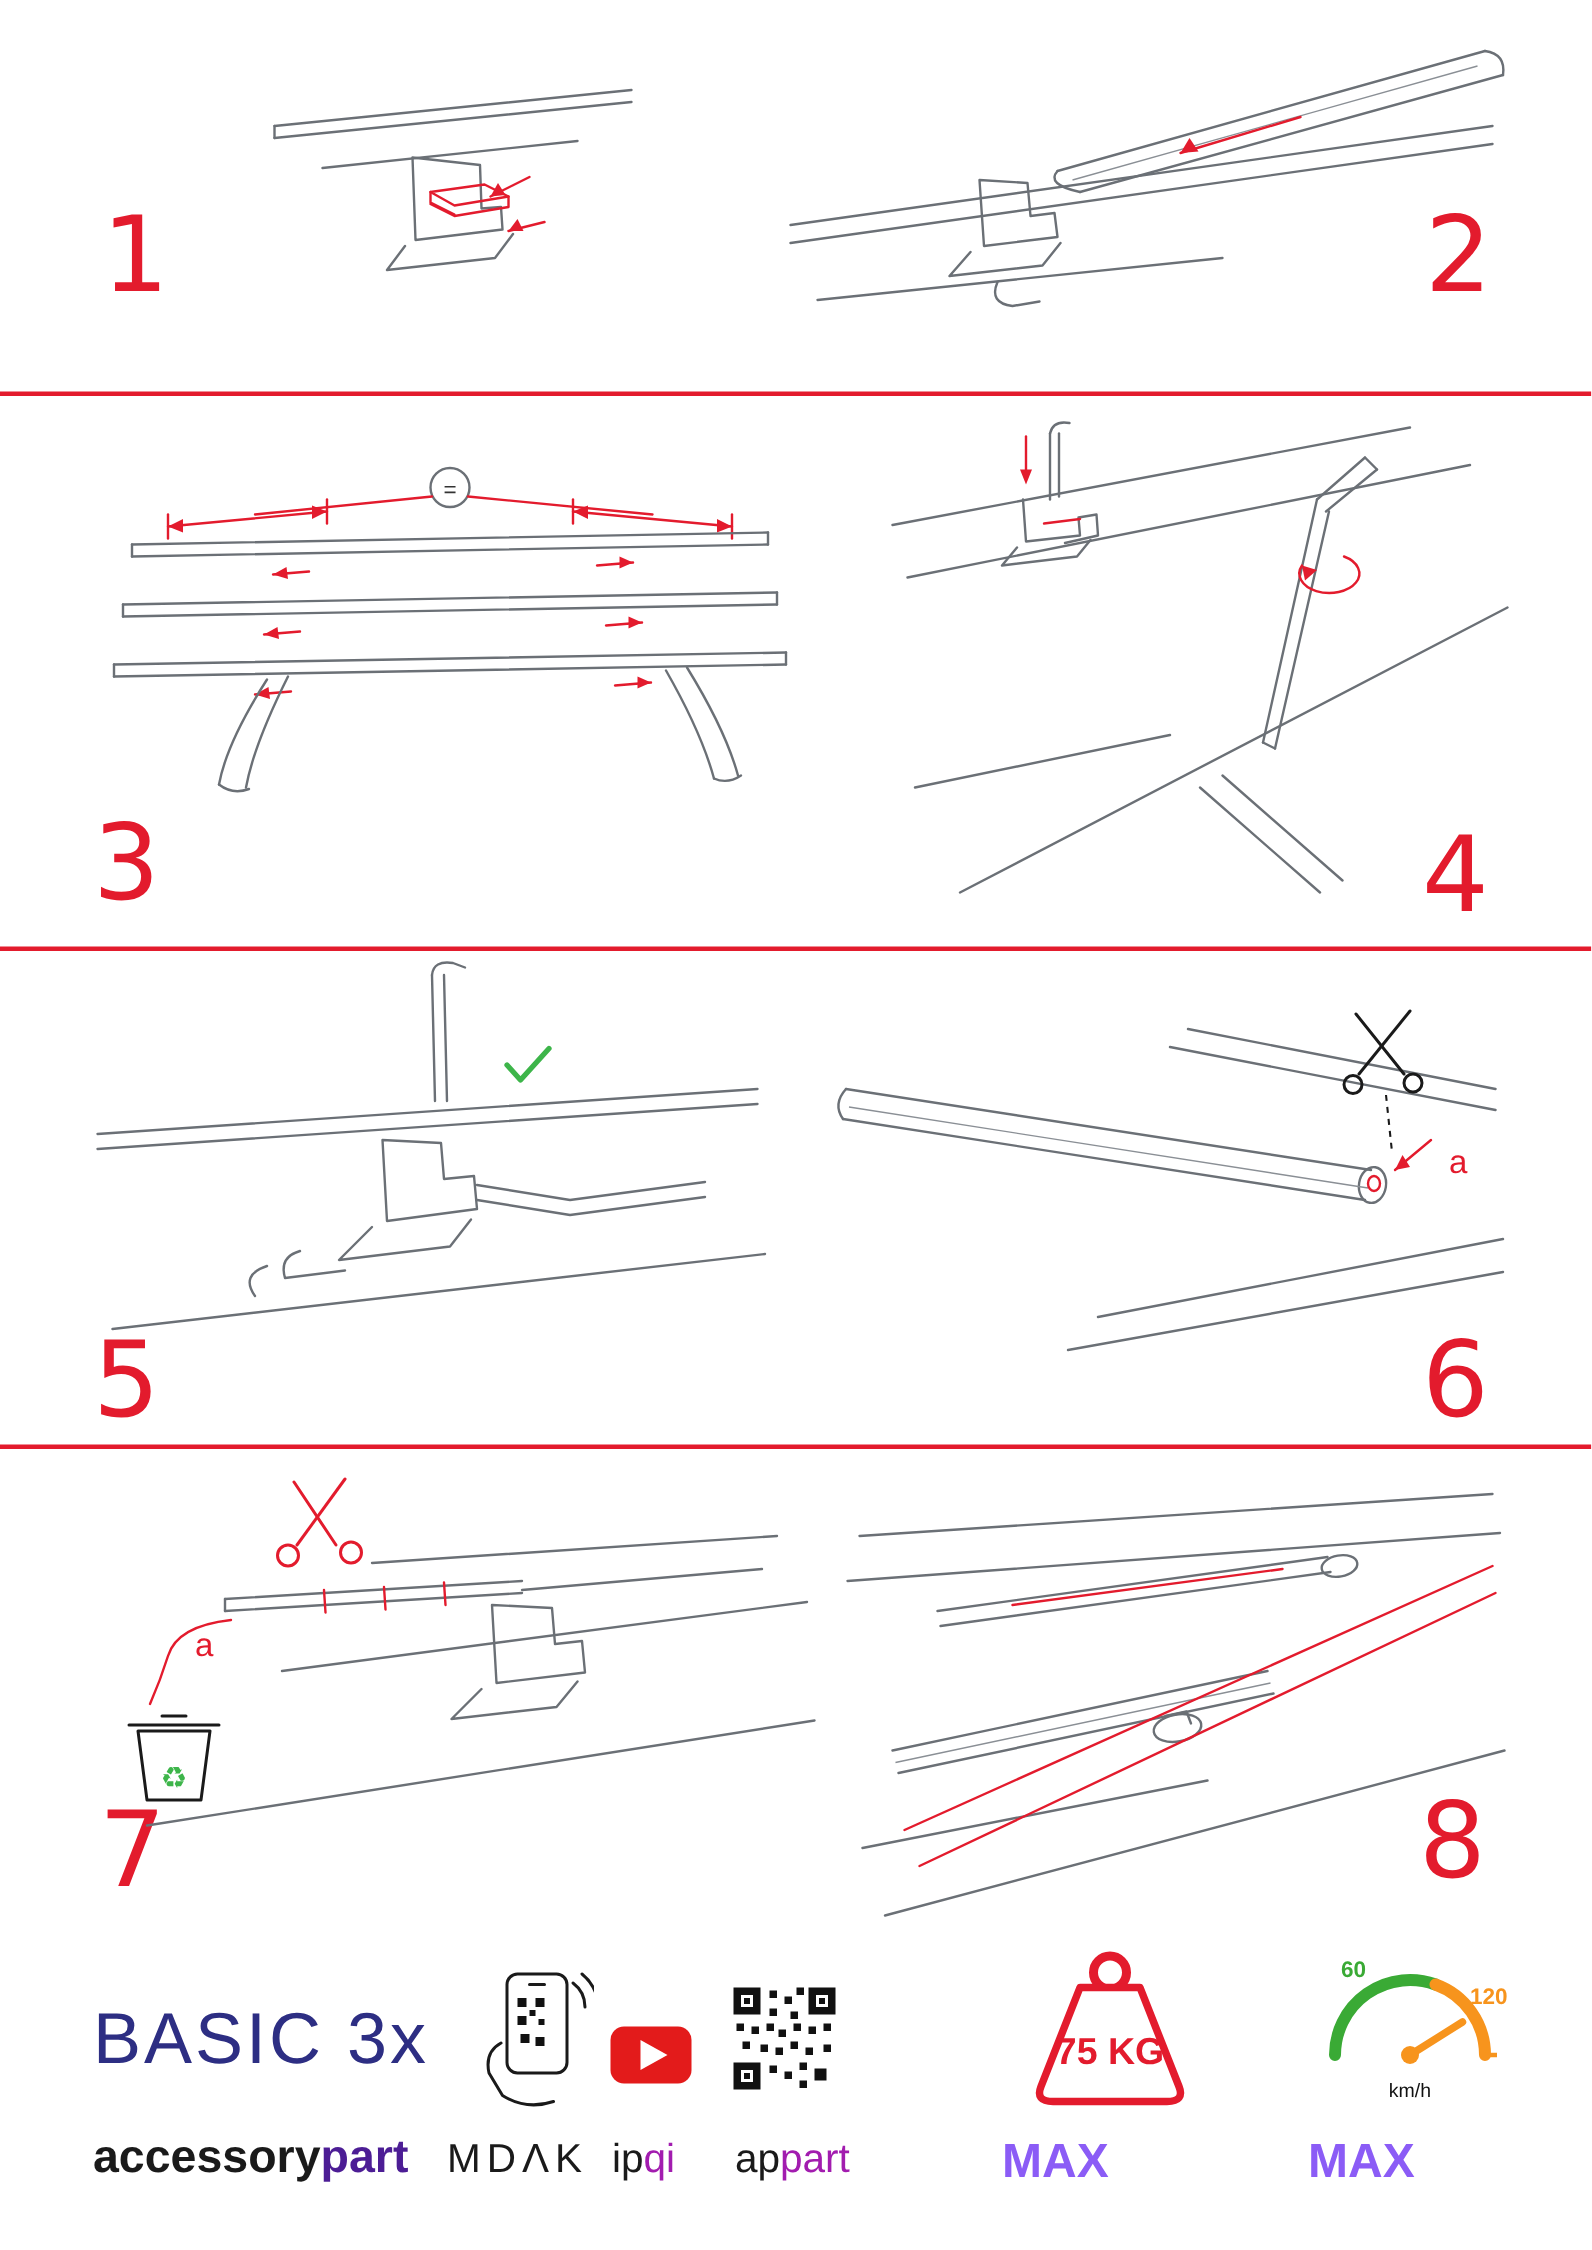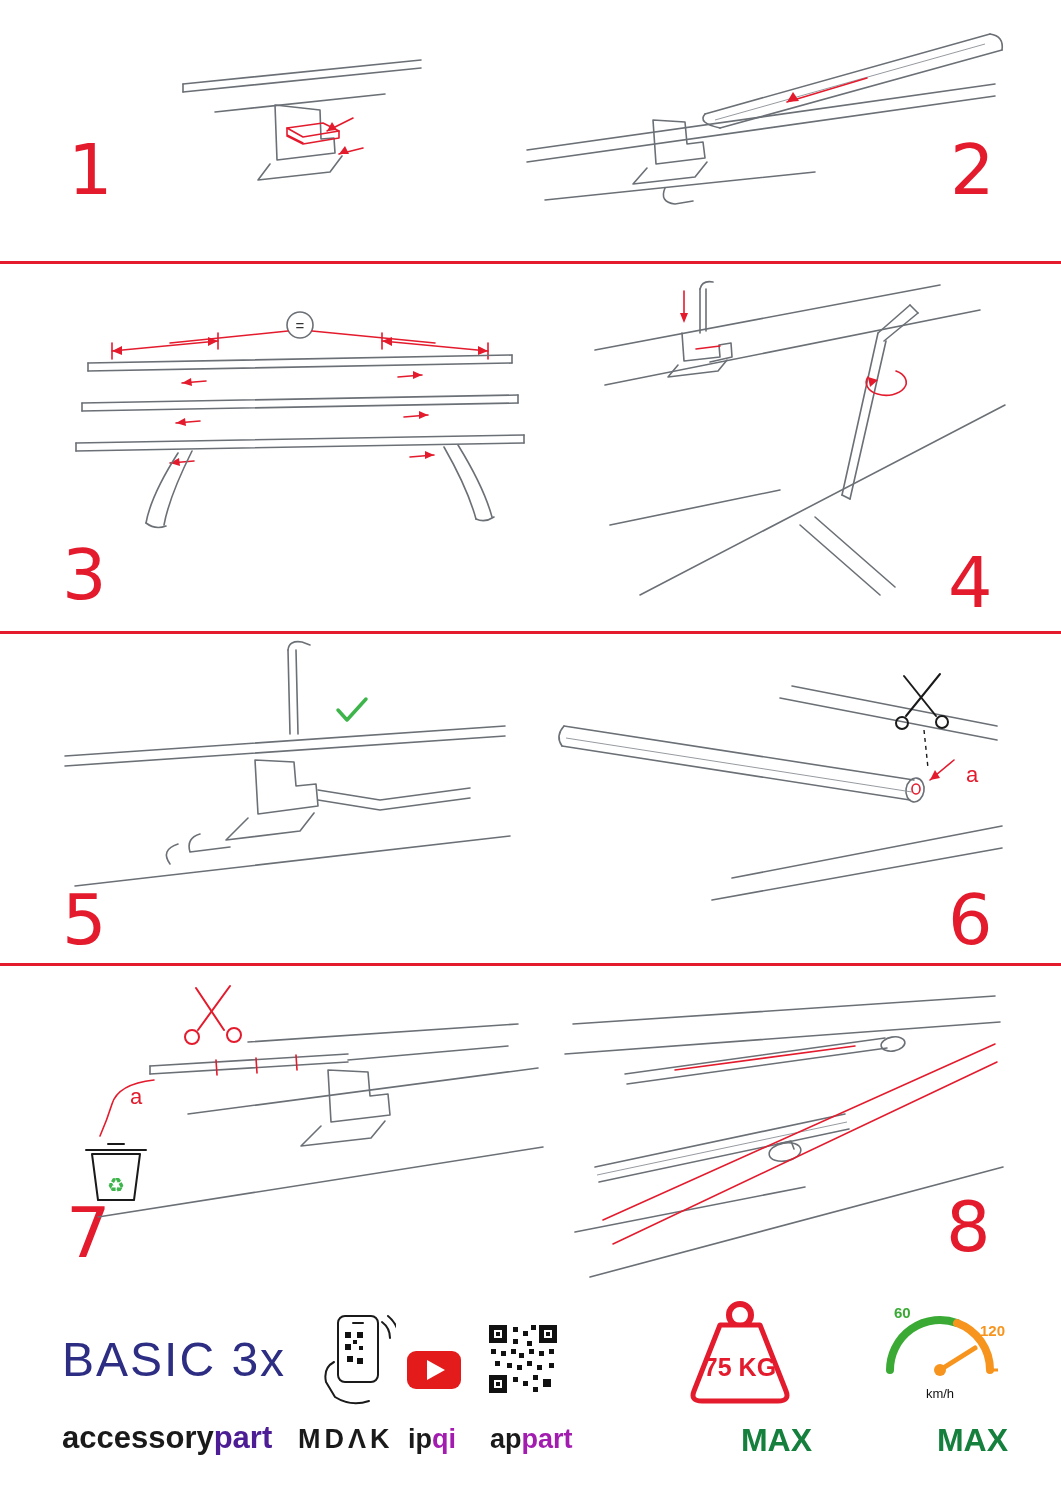--- a/index.html
+++ b/index.html
@@ -13,23 +13,23 @@
   svg .thin{stroke:#8a8f95;fill:none;stroke-width:0.9;}
   svg .rd{stroke:#e31b2d;fill:none;stroke-width:1.6;stroke-linecap:round;stroke-linejoin:round;}
   svg .rdf{fill:#e31b2d;stroke:none;}
   svg .bk{stroke:#1a1a1a;fill:none;stroke-width:2;stroke-linecap:round;stroke-linejoin:round;}
   svg .rdsc{stroke:#e31b2d;fill:none;stroke-width:2;stroke-linecap:round;}
   svg text{font-family:"Liberation Sans",sans-serif;}
   .product-name{position:absolute;left:62px;top:1332px;font-size:48px;font-weight:normal;
                 color:#2d2e83;letter-spacing:2px;}
   .brand-line{position:absolute;left:62px;top:1420px;font-size:31px;font-weight:bold;color:#1a1a1a;}
   .brand-line .red{color:#4c1d95;}
-  .logo-label{position:absolute;font-size:27px;font-weight:bold;color:#1a1a1a;}
+  .logo-label{position:absolute;font-size:27px;font-weight:normal;color:#1a1a1a;}
   .logo-label .red{color:#a21caf;}
-  .max-label{position:absolute;font-size:32px;font-weight:bold;color:#15803d;text-align:right;}
+  .max-label{position:absolute;font-size:32px;font-weight:bold;color:#8b5cf6;text-align:left;}
 </style>
 </head>
 <body>
 
 <div class="page">
 
   <div class="step-num" style="left:68px;top:135px;">1</div>
   <div class="step-num" style="left:950px;top:135px;">2</div>
   <div class="step-num" style="left:62px;top:540px;">3</div>
   <div class="step-num" style="left:948px;top:548px;">4</div>

